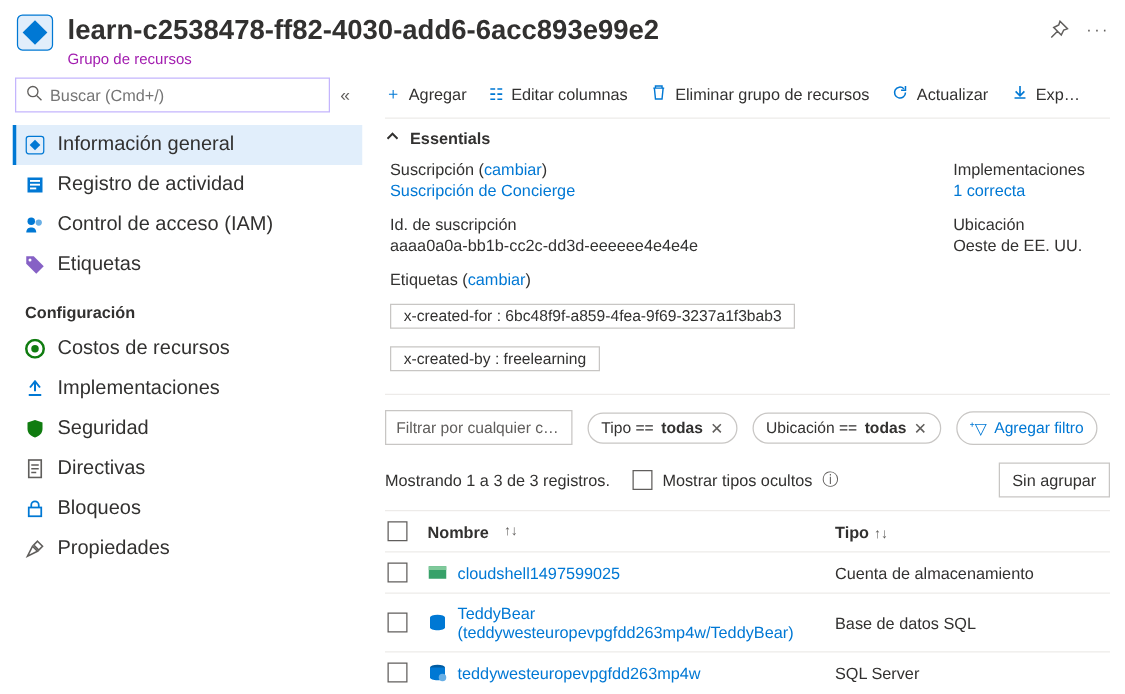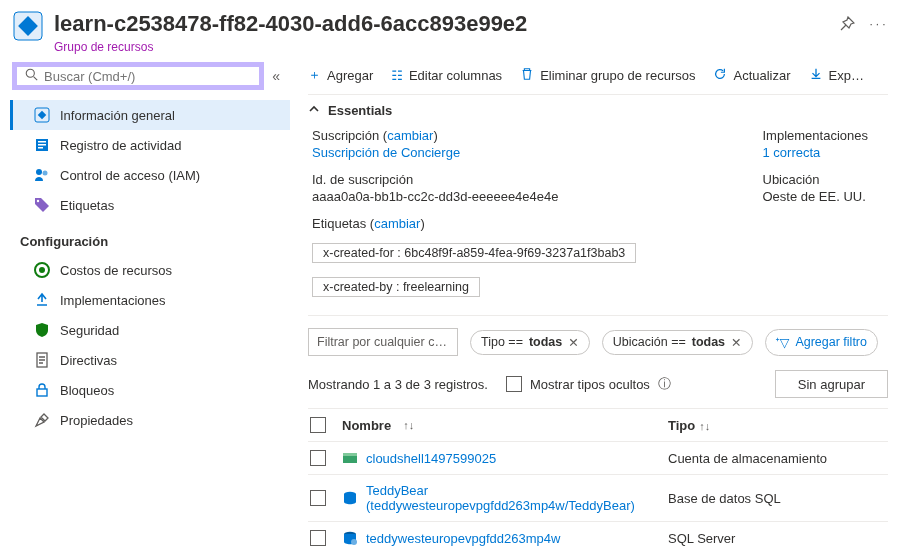--- a/index.html
+++ b/index.html
@@ -8,25 +8,25 @@
 .header { display: flex; align-items: flex-start; padding: 10px 12px 4px 12px; }
 .rg-icon { width: 32px; height: 32px; margin-right: 10px; flex: 0 0 auto; }
 .title-block { flex: 1; }
 .title { font-size: 22px; font-weight: 600; line-height: 28px; }
 .subtitle { font-size: 12px; color: #a21caf; margin-top: 2px; }
 .hdr-actions { display: flex; gap: 14px; margin-top: 6px; }
 .icon-btn { cursor: pointer; color: #605e5c; }
 .main { display: flex; flex: 1; min-height: 0; }
 .sidebar { width: 290px; flex: 0 0 290px; border-right: none; display: flex; flex-direction: column; padding: 4px 0 0 10px; }
 .search-row { display: flex; align-items: center; gap: 8px; padding: 0 10px 10px 2px; }
-.search-box { flex: 1; border: 5px solid #c4b5fd; height: 28px; display: flex; align-items: center; padding: 0 8px; }
+.search-box { flex: 1; border: 1px solid #c4b5fd; height: 28px; display: flex; align-items: center; padding: 0 8px; }
 .search-box input { border: none; outline: none; font-size: 13px; color: #605e5c; width: 100%; background: transparent; }
 .collapse-btn { cursor: pointer; color: #605e5c; font-size: 14px; }
 .nav-list { overflow-y: auto; }
-.nav-item { display: flex; align-items: center; padding: 7px 12px 7px 24px; cursor: pointer; gap: 10px; font-size: 13px; }
+.nav-item { display: flex; align-items: center; padding: 7px 12px 7px 10px; cursor: pointer; gap: 10px; font-size: 16px; }
 .nav-item.selected { background: #e1eefb; position: relative; }
 .nav-item.selected::before { content: ""; position: absolute; left: 0; top: 0; bottom: 0; width: 3px; background: #0078d4; }
 .nav-icon { width: 16px; height: 16px; display: inline-flex; align-items: center; justify-content: center; flex: 0 0 16px; }
 .section-hdr { font-size: 13px; font-weight: 600; padding: 14px 12px 6px 10px; color: #323130; }
 .content { flex: 1; padding: 4px 12px 0 18px; overflow: hidden; display: flex; flex-direction: column; }
 .toolbar { display: flex; align-items: center; gap: 18px; padding: 4px 0 10px 0; font-size: 13px; color: #323130; }
 .tool-btn { display: inline-flex; align-items: center; gap: 6px; cursor: pointer; }
 .tool-btn .ic { color: #0078d4; }
 .essentials-hdr { display: flex; align-items: center; gap: 8px; padding: 8px 0 10px 0; border-top: 1px solid #edebe9; }
 .essentials-hdr .lbl { font-weight: 600; font-size: 13px; }
@@ -39,21 +39,21 @@
 .tags-row { display: flex; gap: 14px; margin-top: 12px; flex-wrap: wrap; align-items: center;}
 .tag-pill { border: 1px solid #c8c6c4; padding: 2px 10px; font-size: 12.5px; color: #323130; }
 .filter-row { display: flex; gap: 12px; align-items: center; margin-top: 18px; border-top: 1px solid #edebe9; padding-top: 12px; }
 .filter-input { border: 1px solid #c8c6c4; height: 28px; padding: 0 8px; width: 150px; font-size: 12.5px; color: #605e5c; display: flex; align-items: center; overflow: hidden; }
 .pill { border: 1px solid #c8c6c4; border-radius: 14px; padding: 4px 10px; font-size: 12.5px; display: inline-flex; align-items: center; gap: 6px; cursor: pointer; }
 .pill .x { color: #605e5c; }
 .pill.add { color: #0078d4; }
 .pill.add .pic { color: #0078d4; }
 .list-meta { display: flex; align-items: center; gap: 18px; margin-top: 14px; }
 .chk { width: 16px; height: 16px; border: 1px solid #605e5c; display: inline-block; }
-.group-box { margin-left: auto; border: 1px solid #c8c6c4; height: 28px; padding: 0 22px; display: flex; align-items: center; font-size: 13px; }
+.group-box { margin-left: auto; border: 1px solid #c8c6c4; height: 28px; padding: 0 10px; display: flex; align-items: center; font-size: 13px; }
 .table { margin-top: 10px; }
 .thead, .trow { display: flex; align-items: center; padding: 8px 0; border-top: 1px solid #edebe9; }
 .thead { font-weight: 600; }
 .col-chk { width: 34px; display: flex; align-items: center; padding-left: 2px; }
 .col-name { flex: 1; display: flex; align-items: center; gap: 8px; }
 .col-type { width: 220px; }
 .sort-ic { color: #605e5c; font-size: 11px; margin-left: 4px;}
 .res-ic { width: 16px; height: 16px; display: inline-flex; align-items: center; justify-content: center; flex: 0 0 16px; }
 .info-ic { color: #605e5c; }
 </style>

